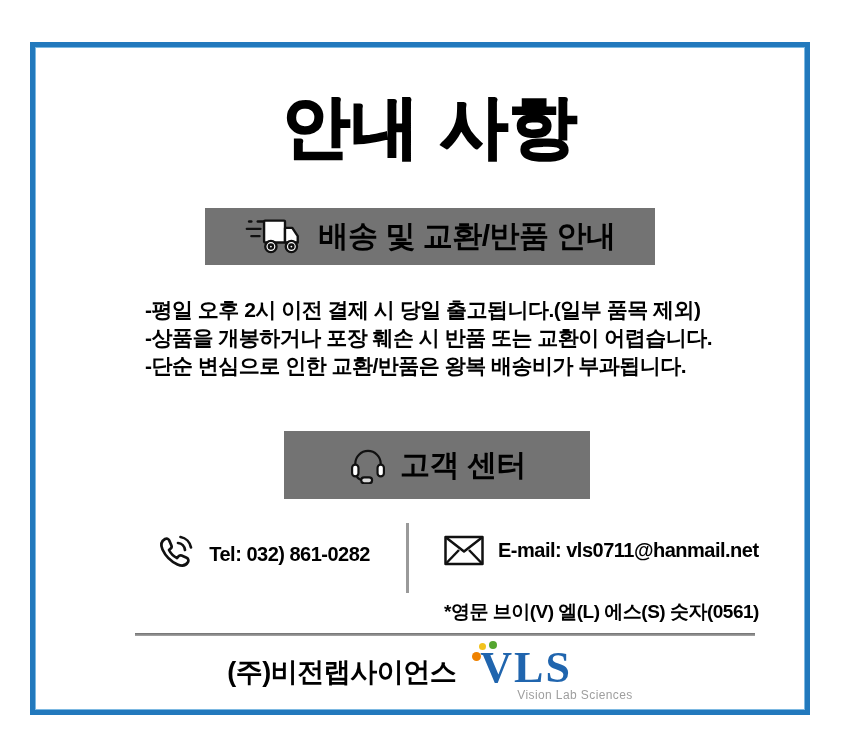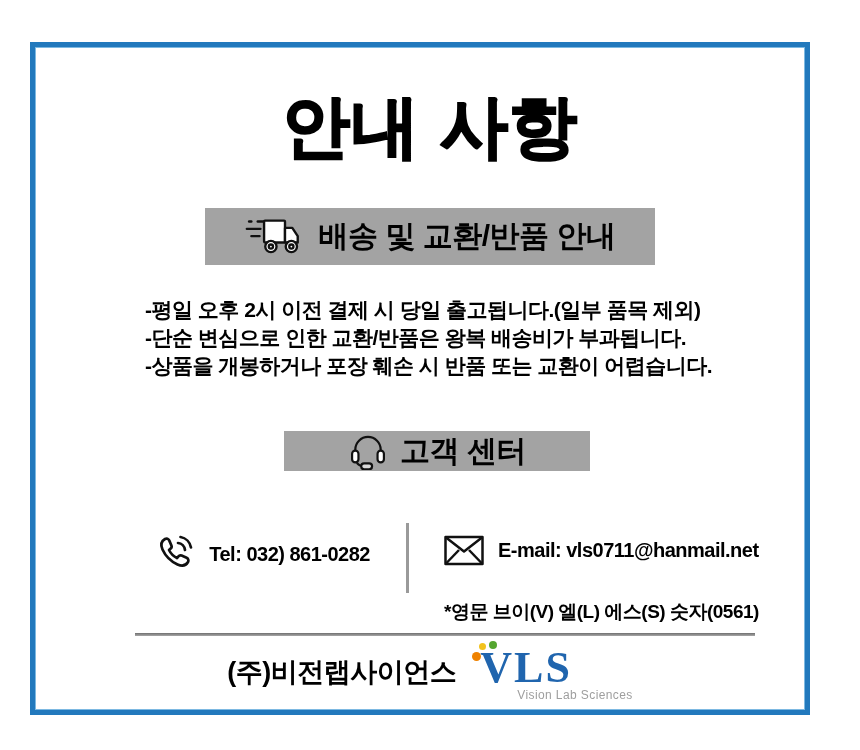--- a/index.html
+++ b/index.html
@@ -6,23 +6,23 @@
   html,body { width:860px; height:750px; background:#ffffff; font-family:"Liberation Sans","DejaVu Sans",sans-serif; color:#000; }
   .page { position:relative; width:860px; height:750px; background:#fff; overflow:hidden; }
 
   .frame { position:absolute; left:30px; top:42px; width:780px; height:673px;
            border:5px solid #2279bd; box-shadow: inset 0 0 0 1px #7db9e2; background:#fff; }
 
   .page-title { position:absolute; left:0; top:82px; width:100%; text-align:center;
                 font-size:68px; font-weight:900; letter-spacing:1px; color:#000;
                 -webkit-text-stroke:2px #000; }
 
-  .section-banner { position:absolute; background:#a3a3a3; display:flex; align-items:center; justify-content:center; }
+  .section-banner { position:absolute; background:#737373; display:flex; align-items:center; justify-content:center; }
   .banner-shipping { left:205px; top:208px; width:450px; height:57px; gap:14px; }
-  .banner-cs       { left:284px; top:431px; width:306px; height:40px; gap:12px; }
+  .banner-cs       { left:284px; top:431px; width:306px; height:68px; gap:12px; }
   .banner-label { font-size:30px; font-weight:800; letter-spacing:-0.5px; white-space:nowrap; }
 
   .bullets { position:absolute; left:145px; top:296px; font-size:21px; font-weight:700; line-height:28px; letter-spacing:-0.5px; }
   .bullets p { white-space:nowrap; }
 
   .contact-row { position:absolute; left:40px; top:525px; width:770px; display:flex; align-items:flex-start; }
   .tel-block { width:352px; display:flex; align-items:center; justify-content:flex-end; gap:12px; height:58px; padding-right:22px; }
   .contact-text { font-size:20px; font-weight:600; white-space:nowrap; letter-spacing:-0.5px; }
   .v-divider { position:absolute; left:406px; top:523px; width:3px; height:70px; background:#9a9a9a; }
   .email-block { margin-left:52px; display:flex; flex-direction:column;gap:12px; }
@@ -66,22 +66,22 @@
         <circle cx="28.5" cy="34.5" r="2.3" fill="#fff"></circle>
         <circle cx="51" cy="34.5" r="6.2" fill="#fff"></circle>
         <circle cx="51" cy="34.5" r="2.3" fill="#fff"></circle>
       </svg>
     </span>
     <span class="banner-label">배송 및 교환/반품 안내</span>
   </div>
 
   <div class="bullets">
     <p>-평일 오후 2시 이전 결제 시 당일 출고됩니다.(일부 품목 제외)</p>
+    <p>-상품을 개봉하거나 포장 훼손 시 반품 또는 교환이 어렵습니다.</p>
     <p>-단순 변심으로 인한 교환/반품은 왕복 배송비가 부과됩니다.</p>
-    <p>-상품을 개봉하거나 포장 훼손 시 반품 또는 교환이 어렵습니다.</p>
   </div>
 
   <div class="section-banner banner-cs">
     <span class="icon">
       <svg width="40" height="37" viewBox="0 0 44 40" fill="none" stroke="#111" stroke-width="2.4" stroke-linecap="round" stroke-linejoin="round">
         <path d="M8,22 v-4 a14,14 0 0 1 28,0 v4"></path>
         <rect x="4.5" y="19" width="7" height="13" rx="3.5" fill="#fff"></rect>
         <rect x="32.5" y="19" width="7" height="13" rx="3.5" fill="#fff"></rect>
         <path d="M9.5,31.5 q1.5,4 6,4.5"></path>
         <rect x="14.5" y="33" width="12" height="6.5" rx="3.2" fill="#d9d9d9"></rect>

